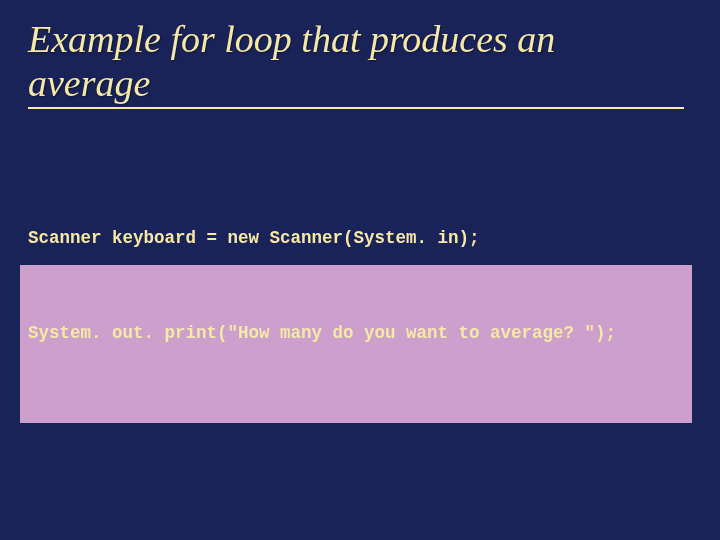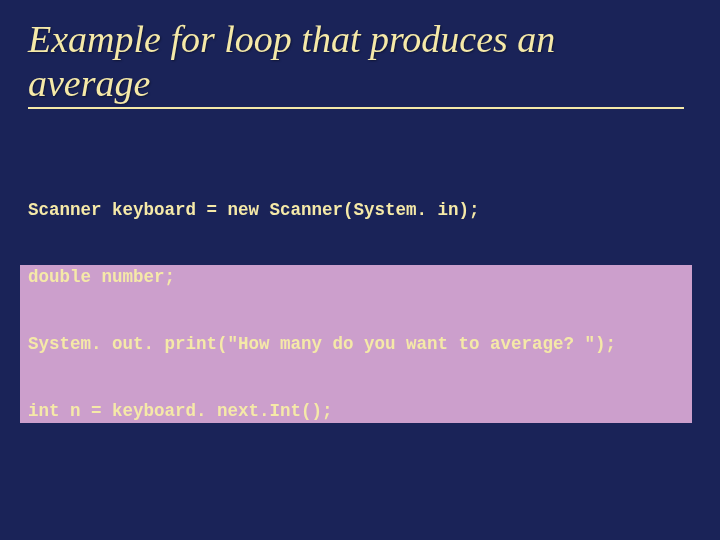--- a/index.html
+++ b/index.html
@@ -45,34 +45,33 @@
   .hl {
     position: absolute;
     left: -8px;
     width: 672px;
     background: #cc9fcc;
     z-index: 0;
   }
   .line {
     position: relative;
     z-index: 1;
+    margin-top: 28px;
   }
 </style>
 </head>
 <body>
 
 <div class="slide">
   <div class="title">Example for loop that produces an average</div>
 
   <div class="code-wrap">
     <div class="hl" style="top:134px;height:158px;"></div>
     <div class="line">Scanner keyboard = new Scanner(System. in);</div>
-    <div class="line">double number;</div>
     <div class="line">System. out. print("How many do you want to average? ");</div>
-    <div class="line">int n = keyboard. next.Int();</div>
     
     
     
     
     
     
     
     
     
     

